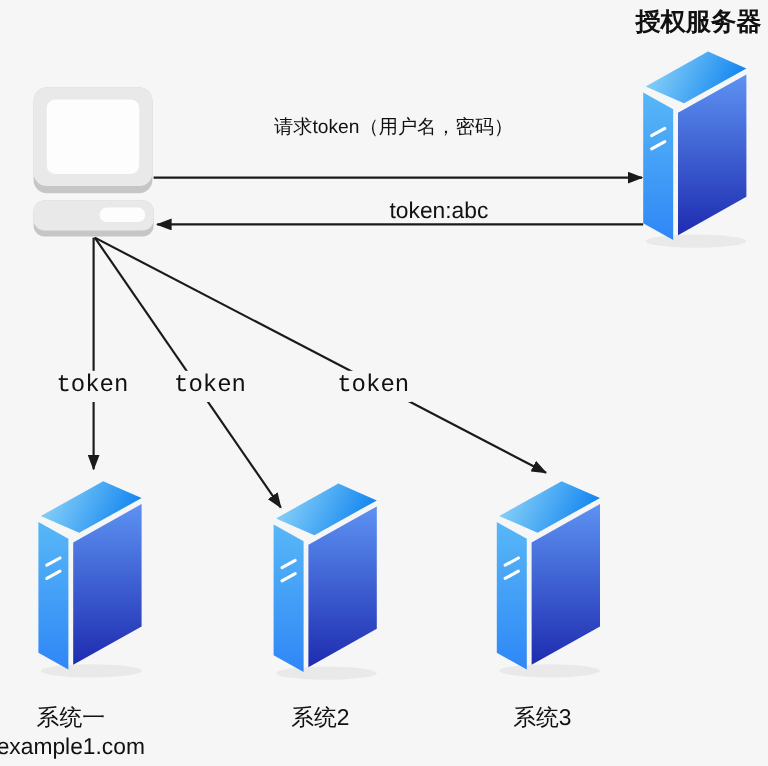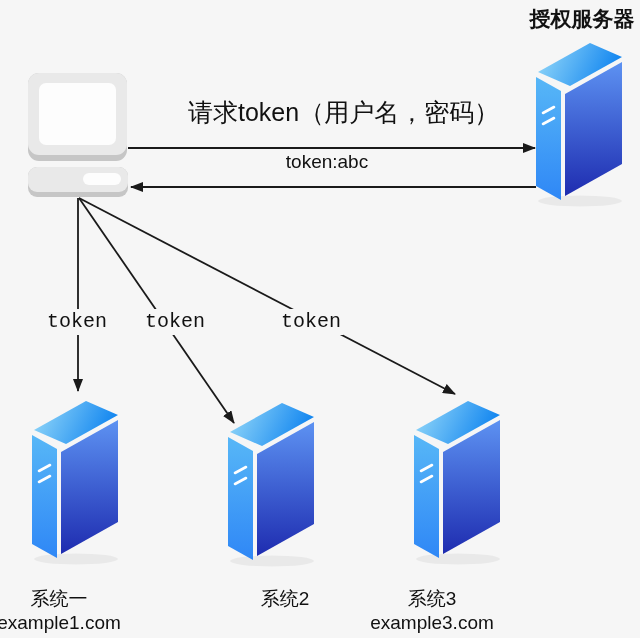--- a/index.html
+++ b/index.html
@@ -19,42 +19,42 @@
   .label {
     position: absolute; color: #111; text-align: center;
     white-space: nowrap; line-height: 1.2;
   }
   .title-label {
     left: 524px; top: 6px; width: 116px;
     font-size: 21px; font-weight: 600;
   }
   .request-label {
     left: 188px; top: 97px; width: 280px;
-    font-size: 25px; font-weight: 500;
+    font-size: 16px; font-weight: 500;
   }
   .response-label {
-    left: 247px; top: 151px; width: 160px;
-    font-size: 19px; font-weight: 500;
+    left: 247px; top: 166px; width: 160px;
+    font-size: 19px; font-weight: 500; text-align: right;
   }
   .token-label {
     top: 309px; width: 64px; height: 26px;
     font-size: 20px; line-height: 26px;
     background: #f6f6f6;
     font-family: Liberation Mono, monospace;
   }
   .token-1 { left: 45px; }
   .token-2 { left: 143px; }
   .token-3 { left: 279px; }
   .sys-label {
     position: absolute; top: 588px; width: 160px;
     color: #111; text-align: center;
   }
   .sys-1 { left: -21px; }
-  .sys-2 { left: 205px; }
-  .sys-3 { left: 352px; text-align: center; }
+  .sys-2 { left: 187px; }
+  .sys-3 { left: 372px; text-align: center; }
   .sys-label .sys-name   { font-size: 19px; font-weight: 500; line-height: 22px; }
   .sys-label .sys-domain { font-size: 19px; line-height: 25px; }
   .computer-node { left: 27px; top: 72px; width: 102px; height: 128px; }
   .server-node   { width: 90px; height: 168px; }
   .server-auth { left: 534px; top: 40px; }
   .server-1    { left: 30px;  top: 398px; }
   .server-2    { left: 226px; top: 400px; }
   .server-3    { left: 412px; top: 398px; }
 </style>
 </head>
@@ -152,16 +152,15 @@
 
   <div class="sys-label sys-1">
     <div class="sys-name">系统一</div>
     <div class="sys-domain">example1.com</div>
   </div>
   <div class="sys-label sys-2">
     <div class="sys-name">系统2</div>
   </div>
   <div class="sys-label sys-3">
     <div class="sys-name">系统3</div>
-    <div class="sys-domain">example3.com</div>
   </div>
 
 </div>
 
 </body></html>

